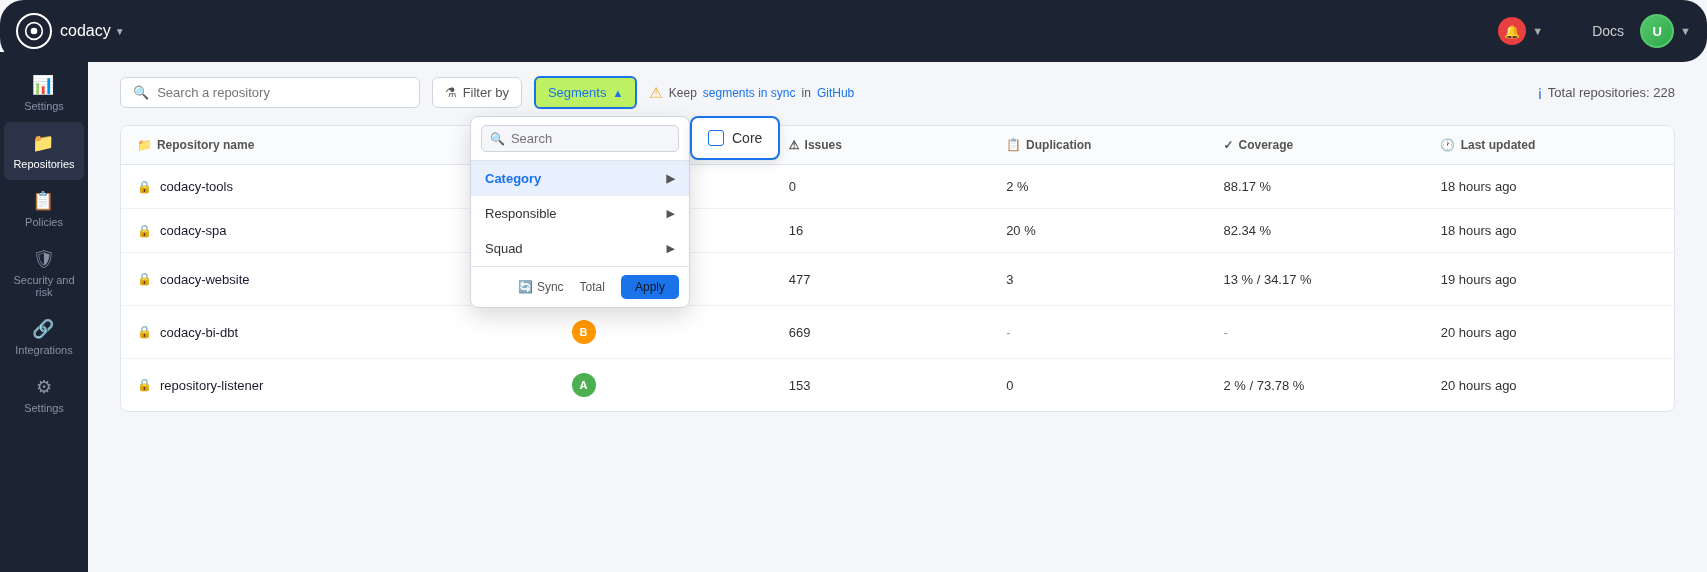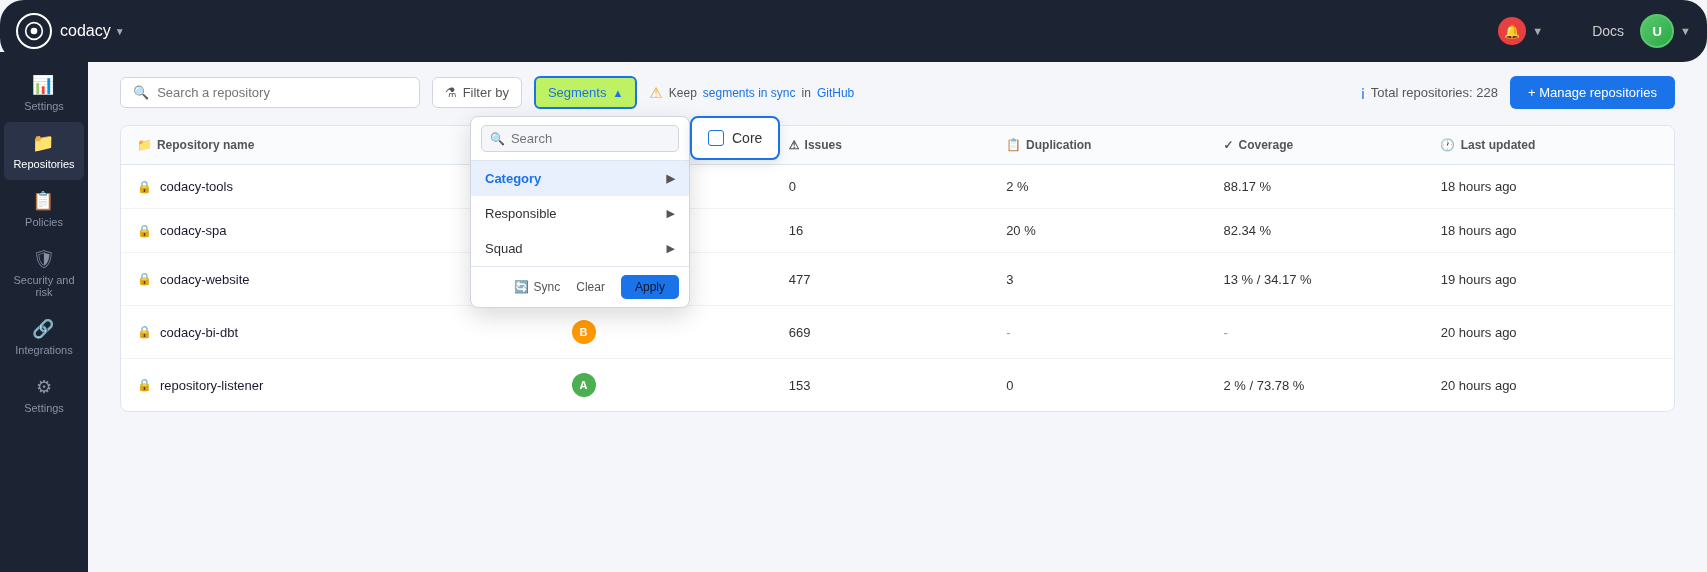--- a/index.html
+++ b/index.html
@@ -370,21 +370,20 @@
       <span class="link-blue">segments in sync</span>
       <span>in</span>
       <span class="link-github">GitHub</span>
     </div>
 
     <div class="toolbar-right">
       <div class="total-repos">
         <span class="info-icon">ℹ</span>
         <span>Total repositories: 228</span>
       </div>
-      <button class="manage-btn">+ Manage repositories</button>
     </div>
 
     <div class="dropdown-overlay">
       <div class="dropdown-search">
         <div class="dropdown-search-inner">
           <span style="color:#999;font-size:12px;">🔍</span>
           <input type="text" placeholder="Search" style="">
         </div>
       </div>
       <div class="dropdown-item active-item">
@@ -397,21 +396,21 @@
       </div>
       <div class="dropdown-item">
         <span>Squad</span>
         <span class="chevron-icon">▶</span>
       </div>
       <div class="dropdown-footer">
         <button class="sync-btn">
           <span>🔄</span>
           <span>Sync</span>
         </button>
-        <button class="clear-btn">Clear</button>
+        <button class="clear-btn">Total</button>
         <button class="apply-btn">Apply</button>
       </div>
     </div>
 
     <div class="core-popover">
       <div class="core-checkbox"></div>
       <span>Core</span>
     </div>
   </div>
 

